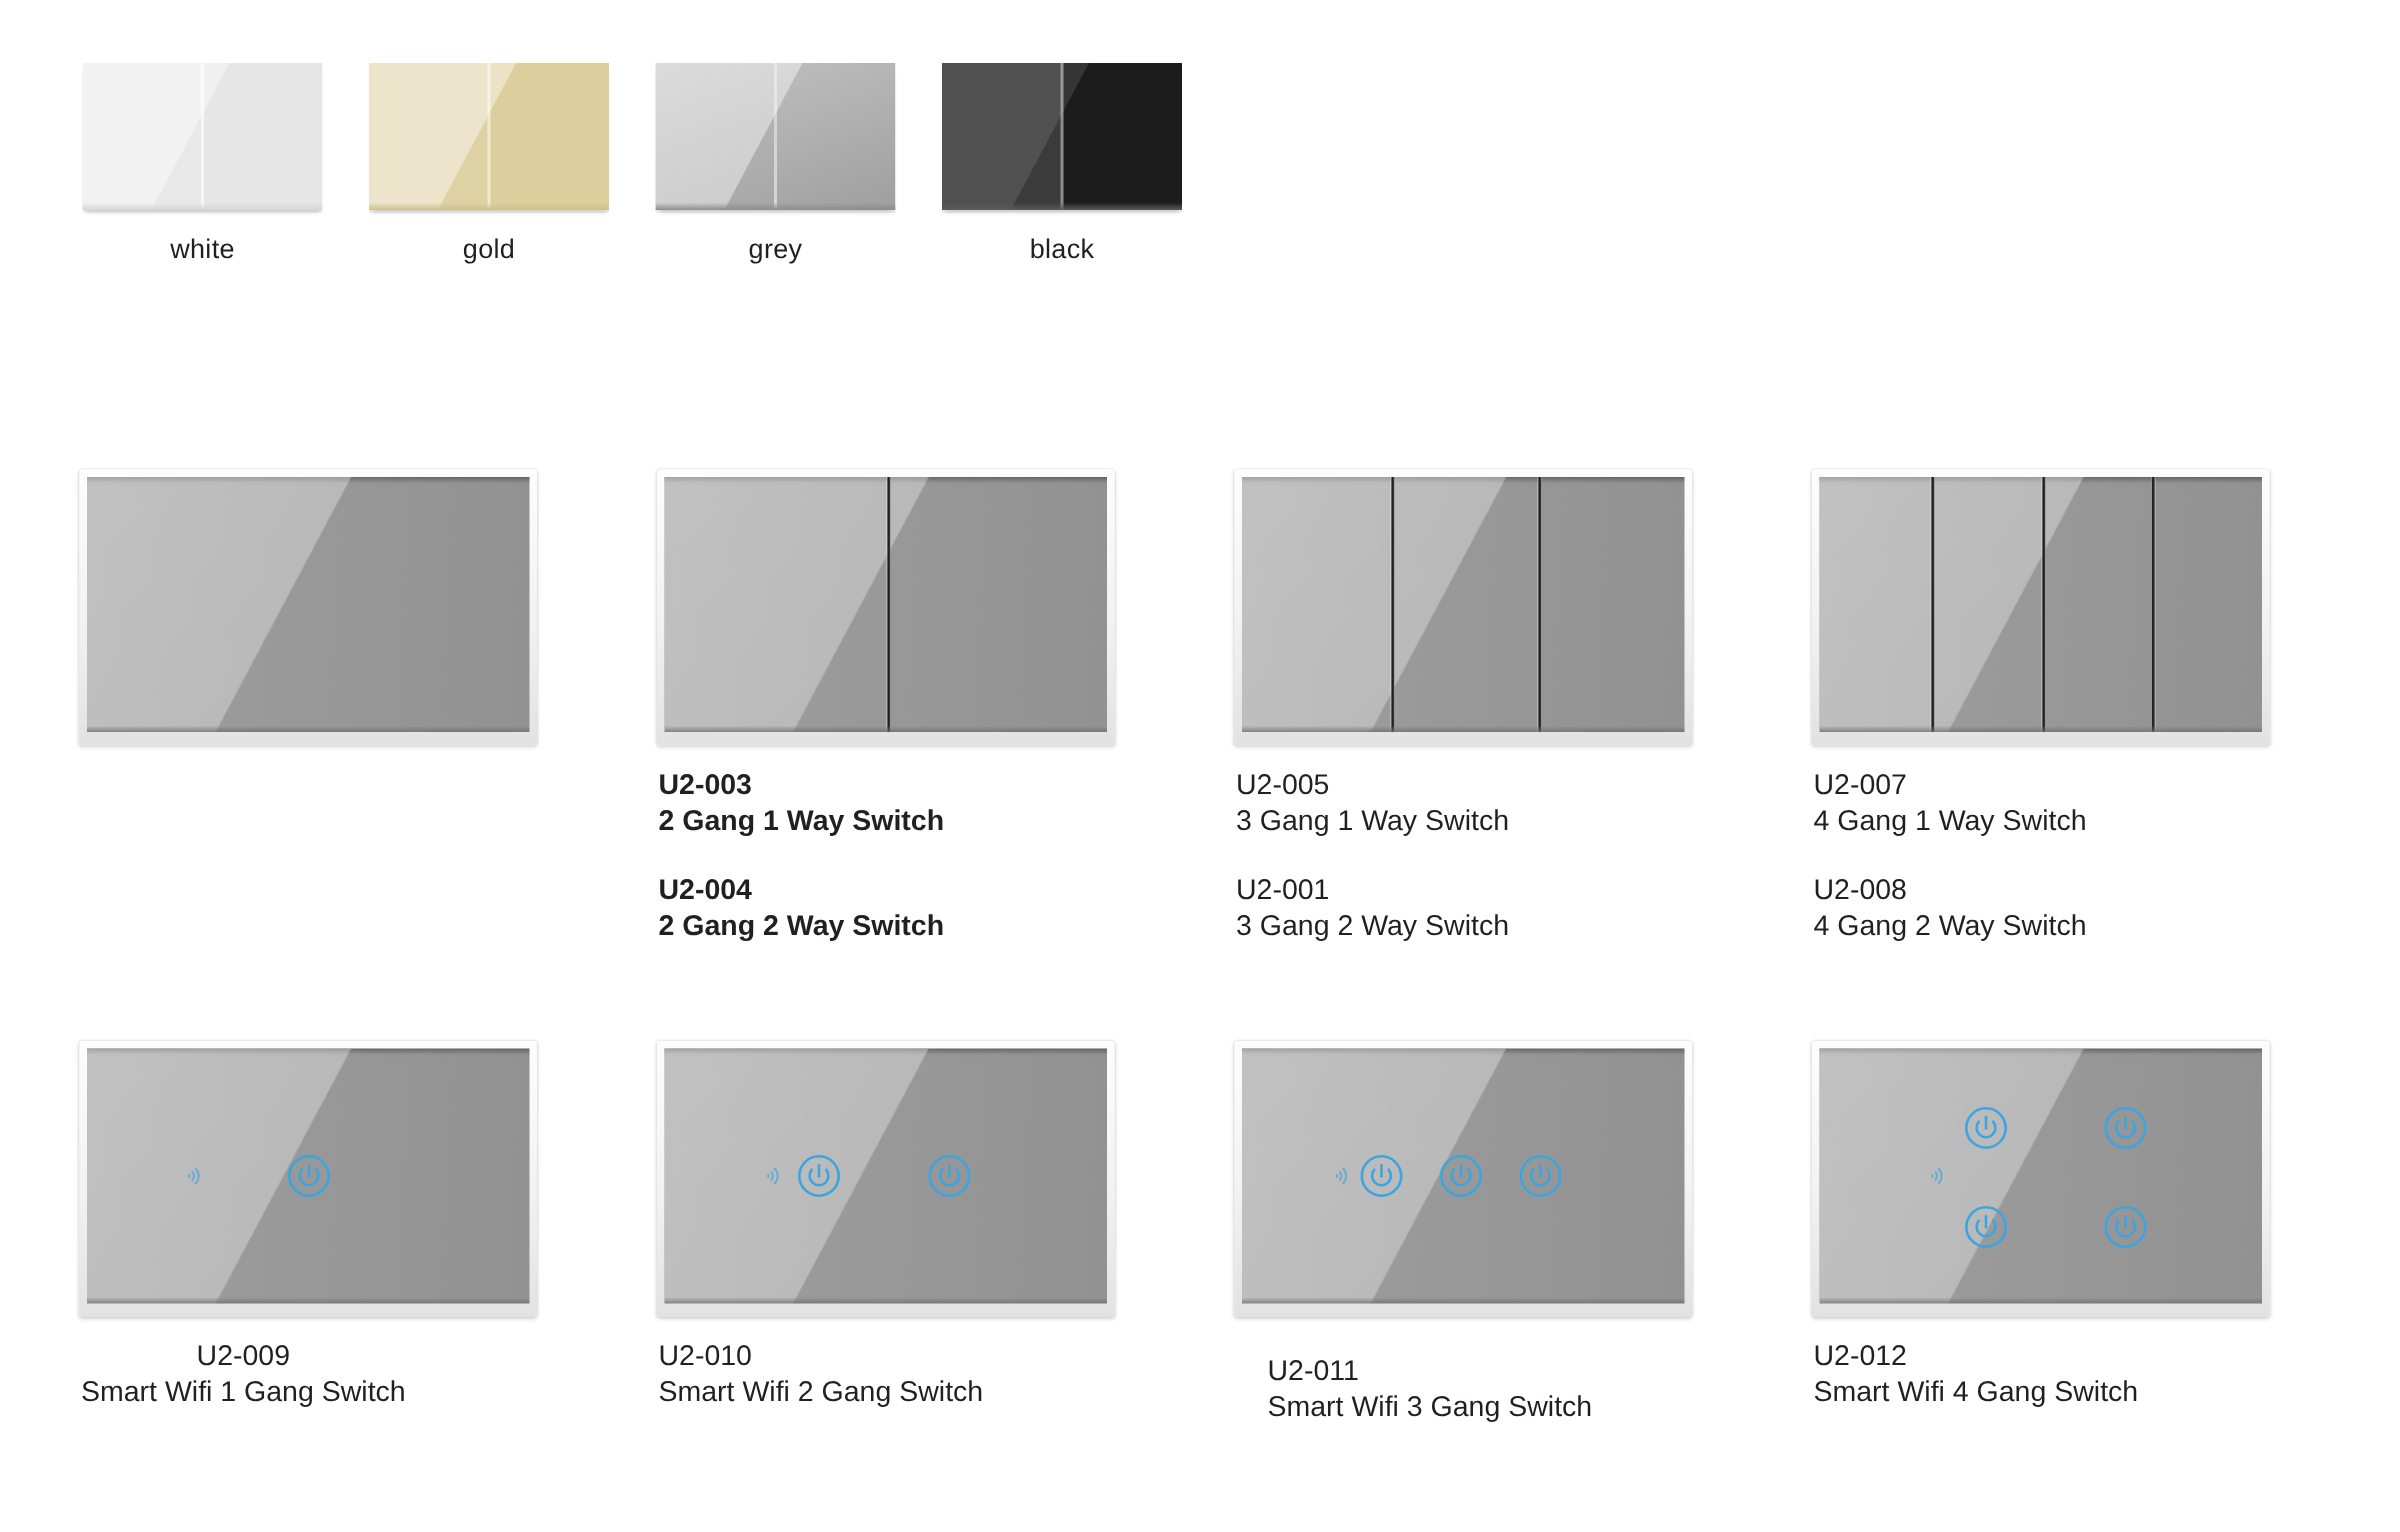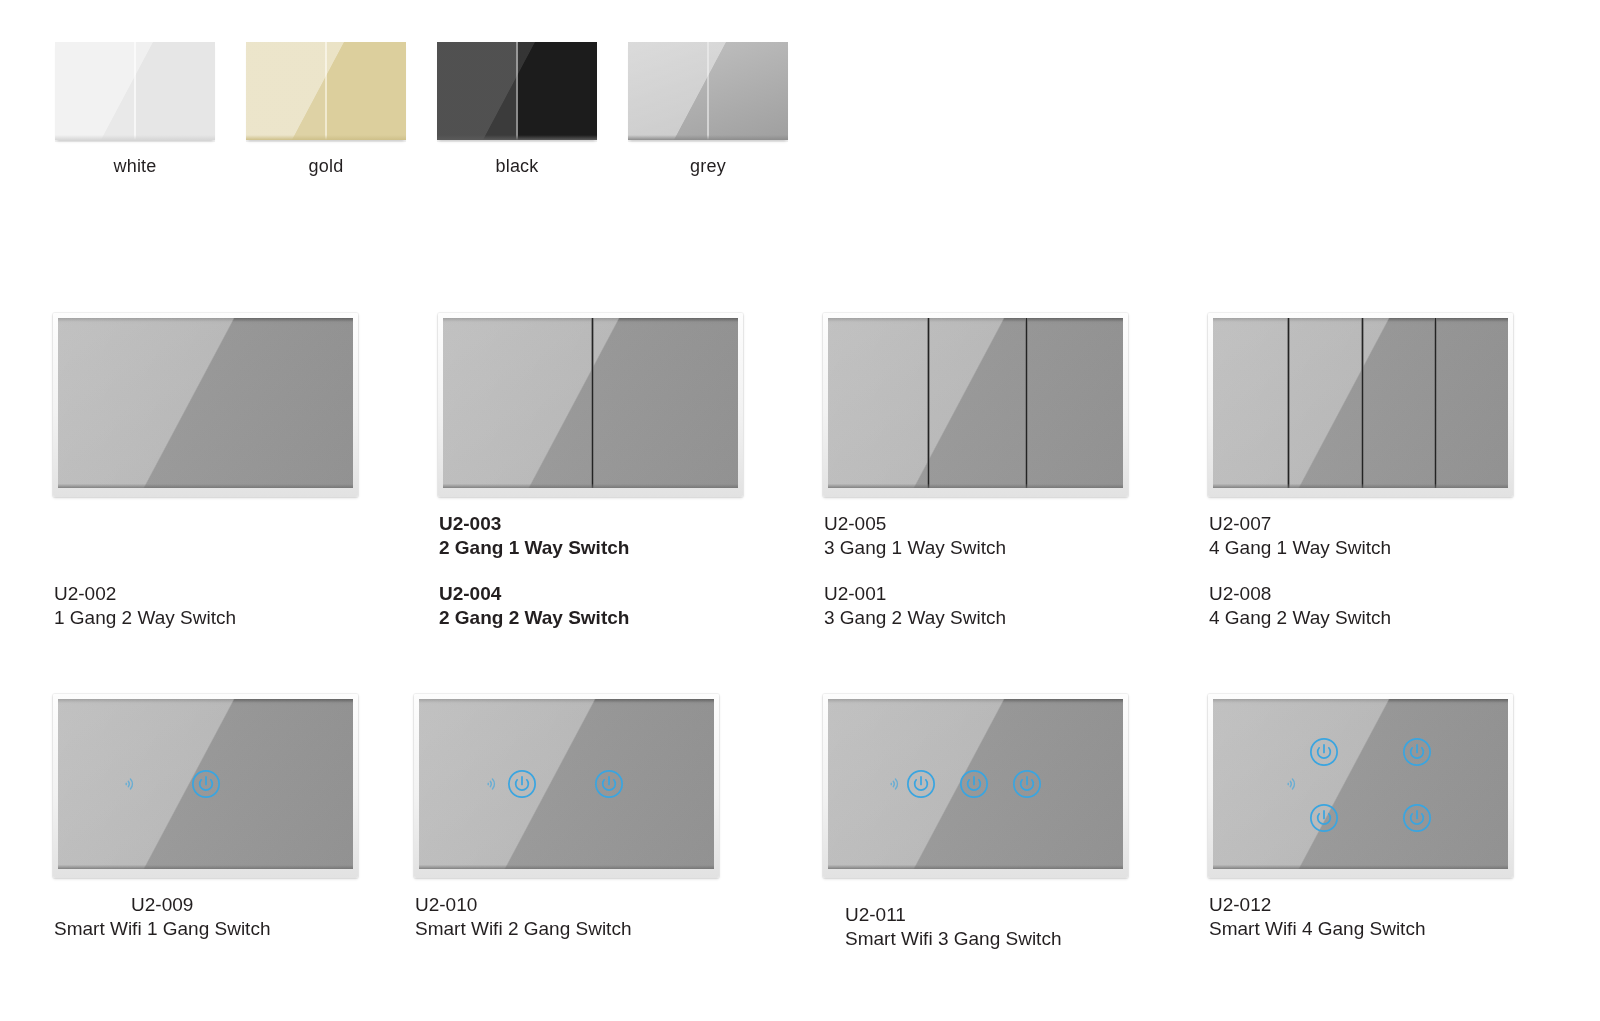--- a/index.html
+++ b/index.html
@@ -135,55 +135,51 @@
         <div class="sw-half sw-right" style="background:#dccf9d"></div>
         <div class="sw-seam" style="background:#f1ead0"></div>
         <div class="sw-gloss"></div>
         <div class="sw-baseshadow" style="background:linear-gradient(0deg,#cec08a,rgba(206,192,138,0))"></div>
       </div>
       <div class="swatch-label">gold</div>
     </div>
 
     <div class="swatch-cell">
       <div class="swatch-plate">
+        <div class="sw-half sw-left" style="background:linear-gradient(160deg,#c1c1c1,#a6a6a6)"></div>
+        <div class="sw-half sw-right" style="background:linear-gradient(160deg,#bdbdbd,#9f9f9f)"></div>
+        <div class="sw-seam" style="background:#d4d4d4"></div>
+        <div class="sw-gloss"></div>
+        <div class="sw-baseshadow" style="background:linear-gradient(0deg,#8d8d8d,rgba(141,141,141,0))"></div>
+      </div>
+      <div class="swatch-label">grey</div>
+    </div>
+
+    <div class="swatch-cell">
+      <div class="swatch-plate">
         <div class="sw-half sw-left" style="background:#3b3b3b"></div>
         <div class="sw-half sw-right" style="background:#1c1c1c"></div>
         <div class="sw-seam" style="background:#8c8c8c"></div>
         <div class="sw-gloss" style="background:linear-gradient(118deg,rgba(255,255,255,0.11) 0%,rgba(255,255,255,0.11) 46%,rgba(0,0,0,0) 46.4%,rgba(0,0,0,0) 100%)"></div>
         <div class="sw-baseshadow" style="background:linear-gradient(0deg,#5a5a5a,rgba(90,90,90,0))"></div>
       </div>
       <div class="swatch-label">black</div>
     </div>
 
-    <div class="swatch-cell">
-      <div class="swatch-plate">
-        <div class="sw-half sw-left" style="background:linear-gradient(160deg,#c1c1c1,#a6a6a6)"></div>
-        <div class="sw-half sw-right" style="background:linear-gradient(160deg,#bdbdbd,#9f9f9f)"></div>
-        <div class="sw-seam" style="background:#d4d4d4"></div>
-        <div class="sw-gloss"></div>
-        <div class="sw-baseshadow" style="background:linear-gradient(0deg,#8d8d8d,rgba(141,141,141,0))"></div>
-      </div>
-      <div class="swatch-label">grey</div>
-    </div>
-
   </div>
 
   <div class="prod" style="left:53px; top:313px;">
     <div class="panel-wrap">
       <div class="bezel"></div>
       <div class="glass">
         <div class="g-top-edge"></div>
         <div class="g-gloss"></div>
         <div class="g-vign"></div>
         <div class="g-bot-edge"></div>
       </div>
-    </div>
-    <div class="caption" style="left:1px; top:269px;">
-      <span class="code">U2-002</span>
-      <span class="desc">1 Gang 2 Way Switch</span>
     </div>
   </div>
 
   <div class="prod" style="left:438px; top:313px;font-weight:bold;">
     <div class="panel-wrap">
       <div class="bezel"></div>
       <div class="glass">
         <div class="g-top-edge"></div>
         <div class="g-gloss"></div>
         <div class="g-vign"></div>
@@ -270,21 +266,21 @@
           </svg>
         </span>
       </div>
     </div>
     <div class="caption" style="left:1px; top:199px;">
       <span class="code">U2-009</span>
       <span class="desc">Smart Wifi 1 Gang Switch</span>
     </div>
   </div>
 
-  <div class="prod" style="left:414px; top:694px;">
+  <div class="prod" style="left:438px; top:694px;">
     <div class="panel-wrap">
       <div class="bezel"></div>
       <div class="glass">
         <div class="g-top-edge"></div>
         <div class="g-gloss"></div>
         <div class="g-vign"></div>
         <div class="g-bot-edge"></div>
 
         <span class="touch-icon wifi" style="left:24.5%; top:50%;">
           <svg viewBox="0 0 24 24" fill="none" stroke="#3aa5e0" stroke-width="2" stroke-linecap="round">

